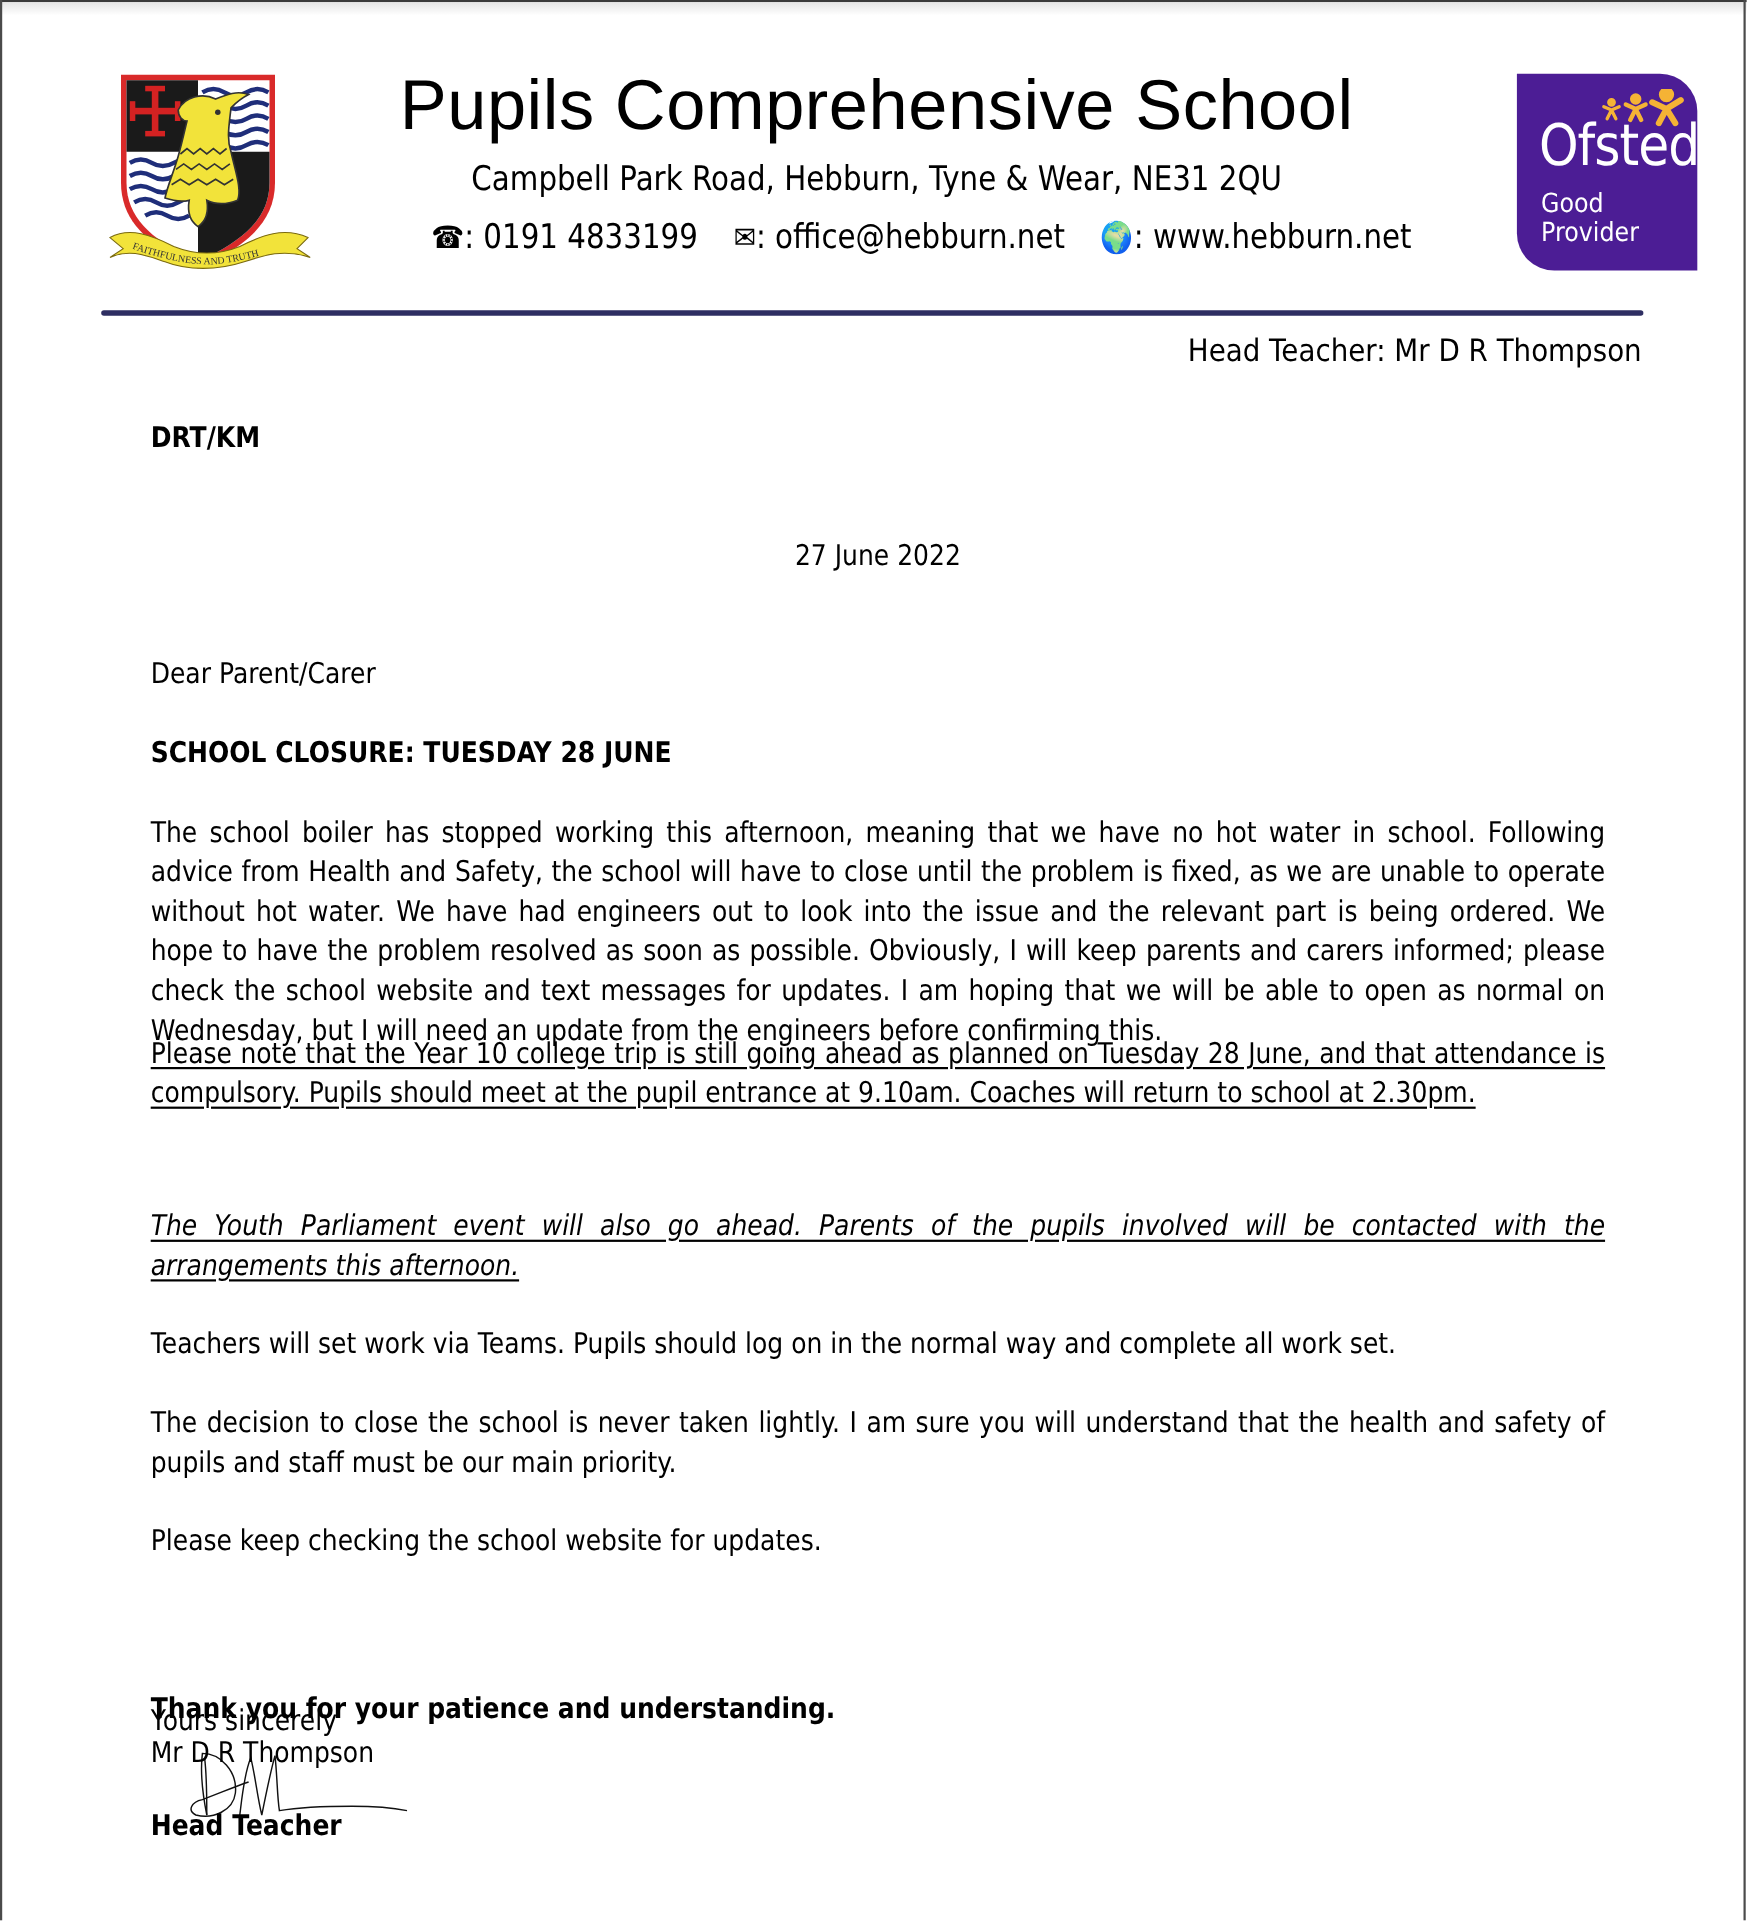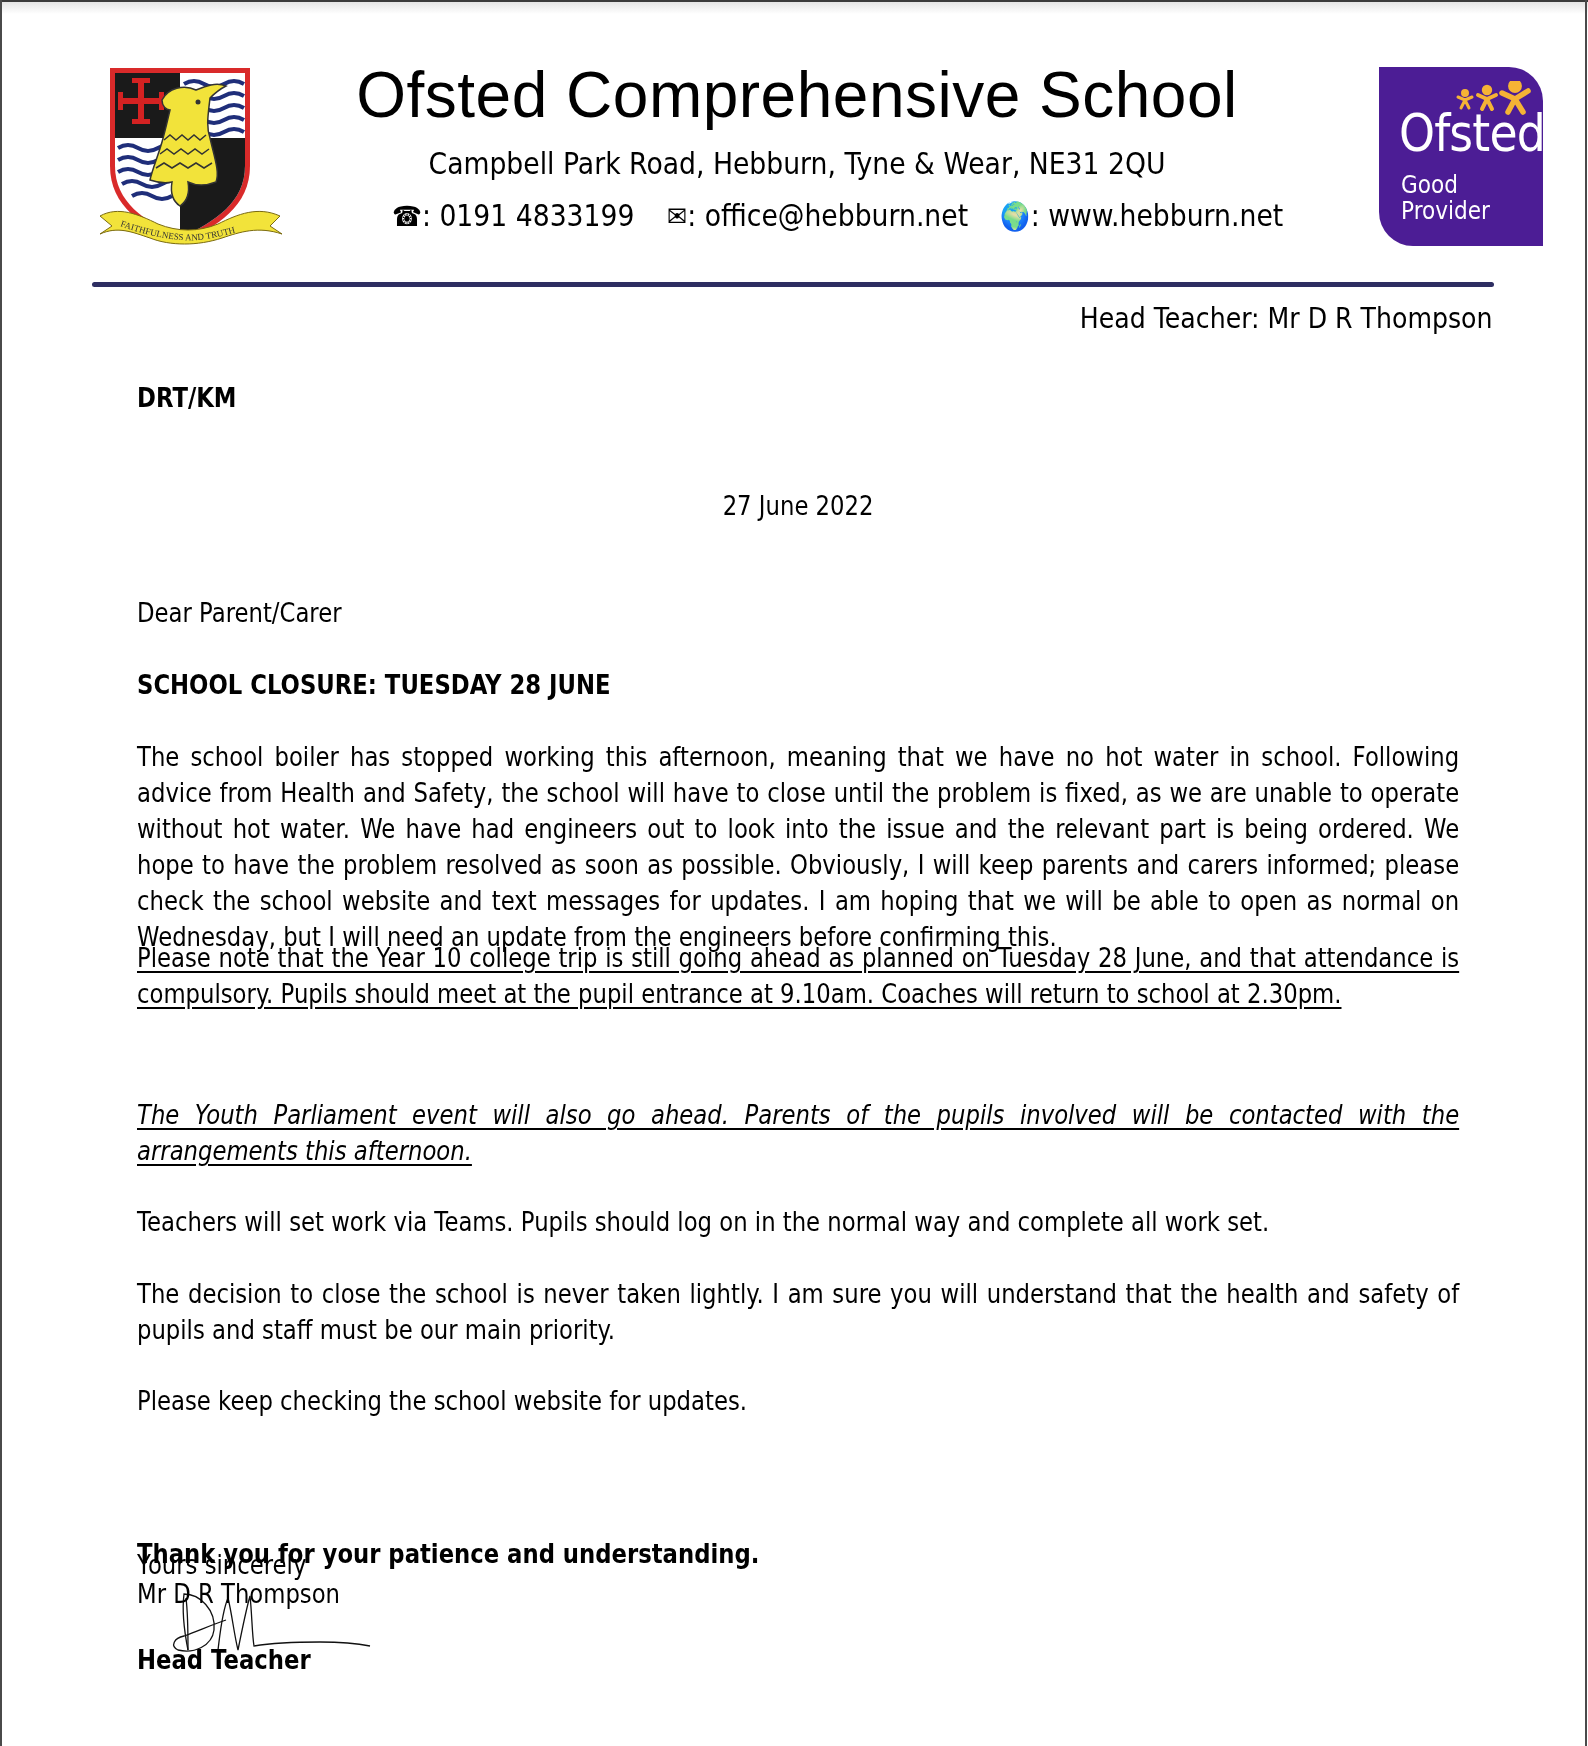--- a/index.html
+++ b/index.html
@@ -133,21 +133,21 @@
     <path d="M62 88 l7 -5 l7 5 l7 -5 l7 5 l7 -5 l7 5 l7 -5"></path>
     <path d="M58 102 l8 -5 l8 5 l8 -5 l8 5 l8 -5 l8 5 l8 -5"></path>
   </g>
   <circle cx="100" cy="36" r="2.5" fill="#333"></circle>
 
   <path d="M2 150 C20 140 40 148 60 158 C80 166 100 166 120 158 C140 148 160 140 182 150 L172 160 L184 168 C160 160 142 166 124 172 C100 180 72 180 52 172 C34 166 20 160 2 168 L14 160 Z" fill="#f2e33a" stroke="#7a6a10" stroke-width="1"></path>
   <path id="motto-path" d="M22 160 C50 170 80 176 100 174 C120 172 140 166 166 158" fill="none"></path>
   <text font-size="9" font-family="Liberation Serif, serif" fill="#333"><textPath href="#motto-path">FAITHFULNESS AND TRUTH</textPath></text>
 </svg>
 
-<div class="title">Ofsted Comprehensive School</div>
+<div class="title">Pupils Comprehensive School</div>
 <div class="address">Campbell Park Road, Hebburn, Tyne &amp; Wear, NE31 2QU</div>
 
 <div class="contacts">
   <span class="item">
     <span class="ico">☎</span><span>: 0191 4833199</span>
   </span>
   <span class="item">
     <span class="ico">✉</span><span>: office@hebburn.net</span>
   </span>
   <span class="item">

